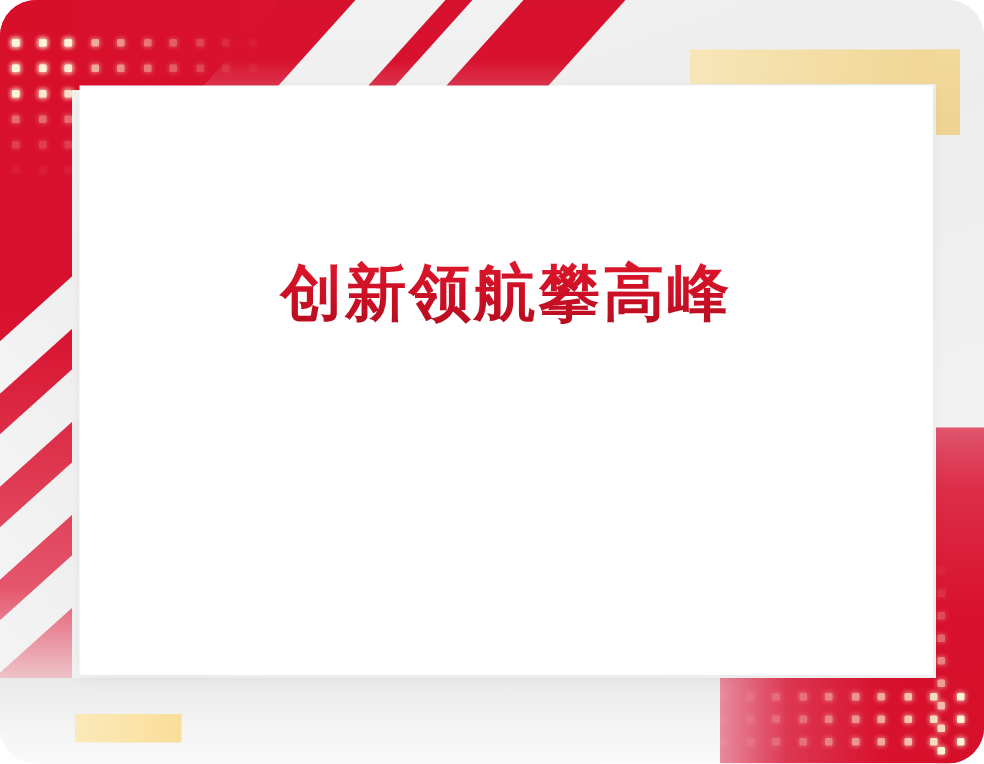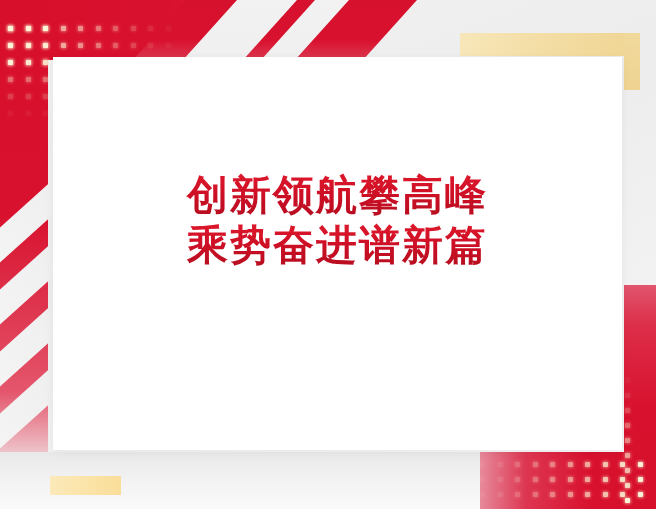--- a/index.html
+++ b/index.html
@@ -8,20 +8,21 @@
     width:656px;height:509px;
     font-family:"Liberation Sans","DejaVu Sans",sans-serif;
     background:#ffffff;
     overflow:hidden;
   }
   #poster{
     position:relative;
     width:656px;height:509px;
     overflow:hidden;
     background:linear-gradient(160deg,#f2f2f2 0%,#ededed 40%,#f7f7f7 100%);
+    border-radius:24px;
   }
 
   
   .layer{position:absolute;}
 
   
   #band-left{
     left:0;top:0;width:48px;height:478px;
     background:linear-gradient(180deg,#d80f2b 0%,#d8112e 45%,#e4566c 82%,#f2f2f2 100%);
   }
@@ -257,16 +258,15 @@
       <span class="dot" style="left: 0px; top: 75px; opacity: 0.625;"></span>
       <span class="dot" style="left: 0px; top: 90px; opacity: 0.75;"></span>
       <span class="dot" style="left: 0px; top: 105px; opacity: 0.875;"></span>
       <span class="dot" style="left: 0px; top: 120px; opacity: 1;"></span>
     </div>
 
   <div class="layer" id="gold-b"></div>
 
   <div id="title-block">
     <span class="title-line">创新领航攀高峰</span>
-    <span class="title-line">乘势奋进谱新篇</span>
   </div>
 
 </div>
 
 </body></html>

